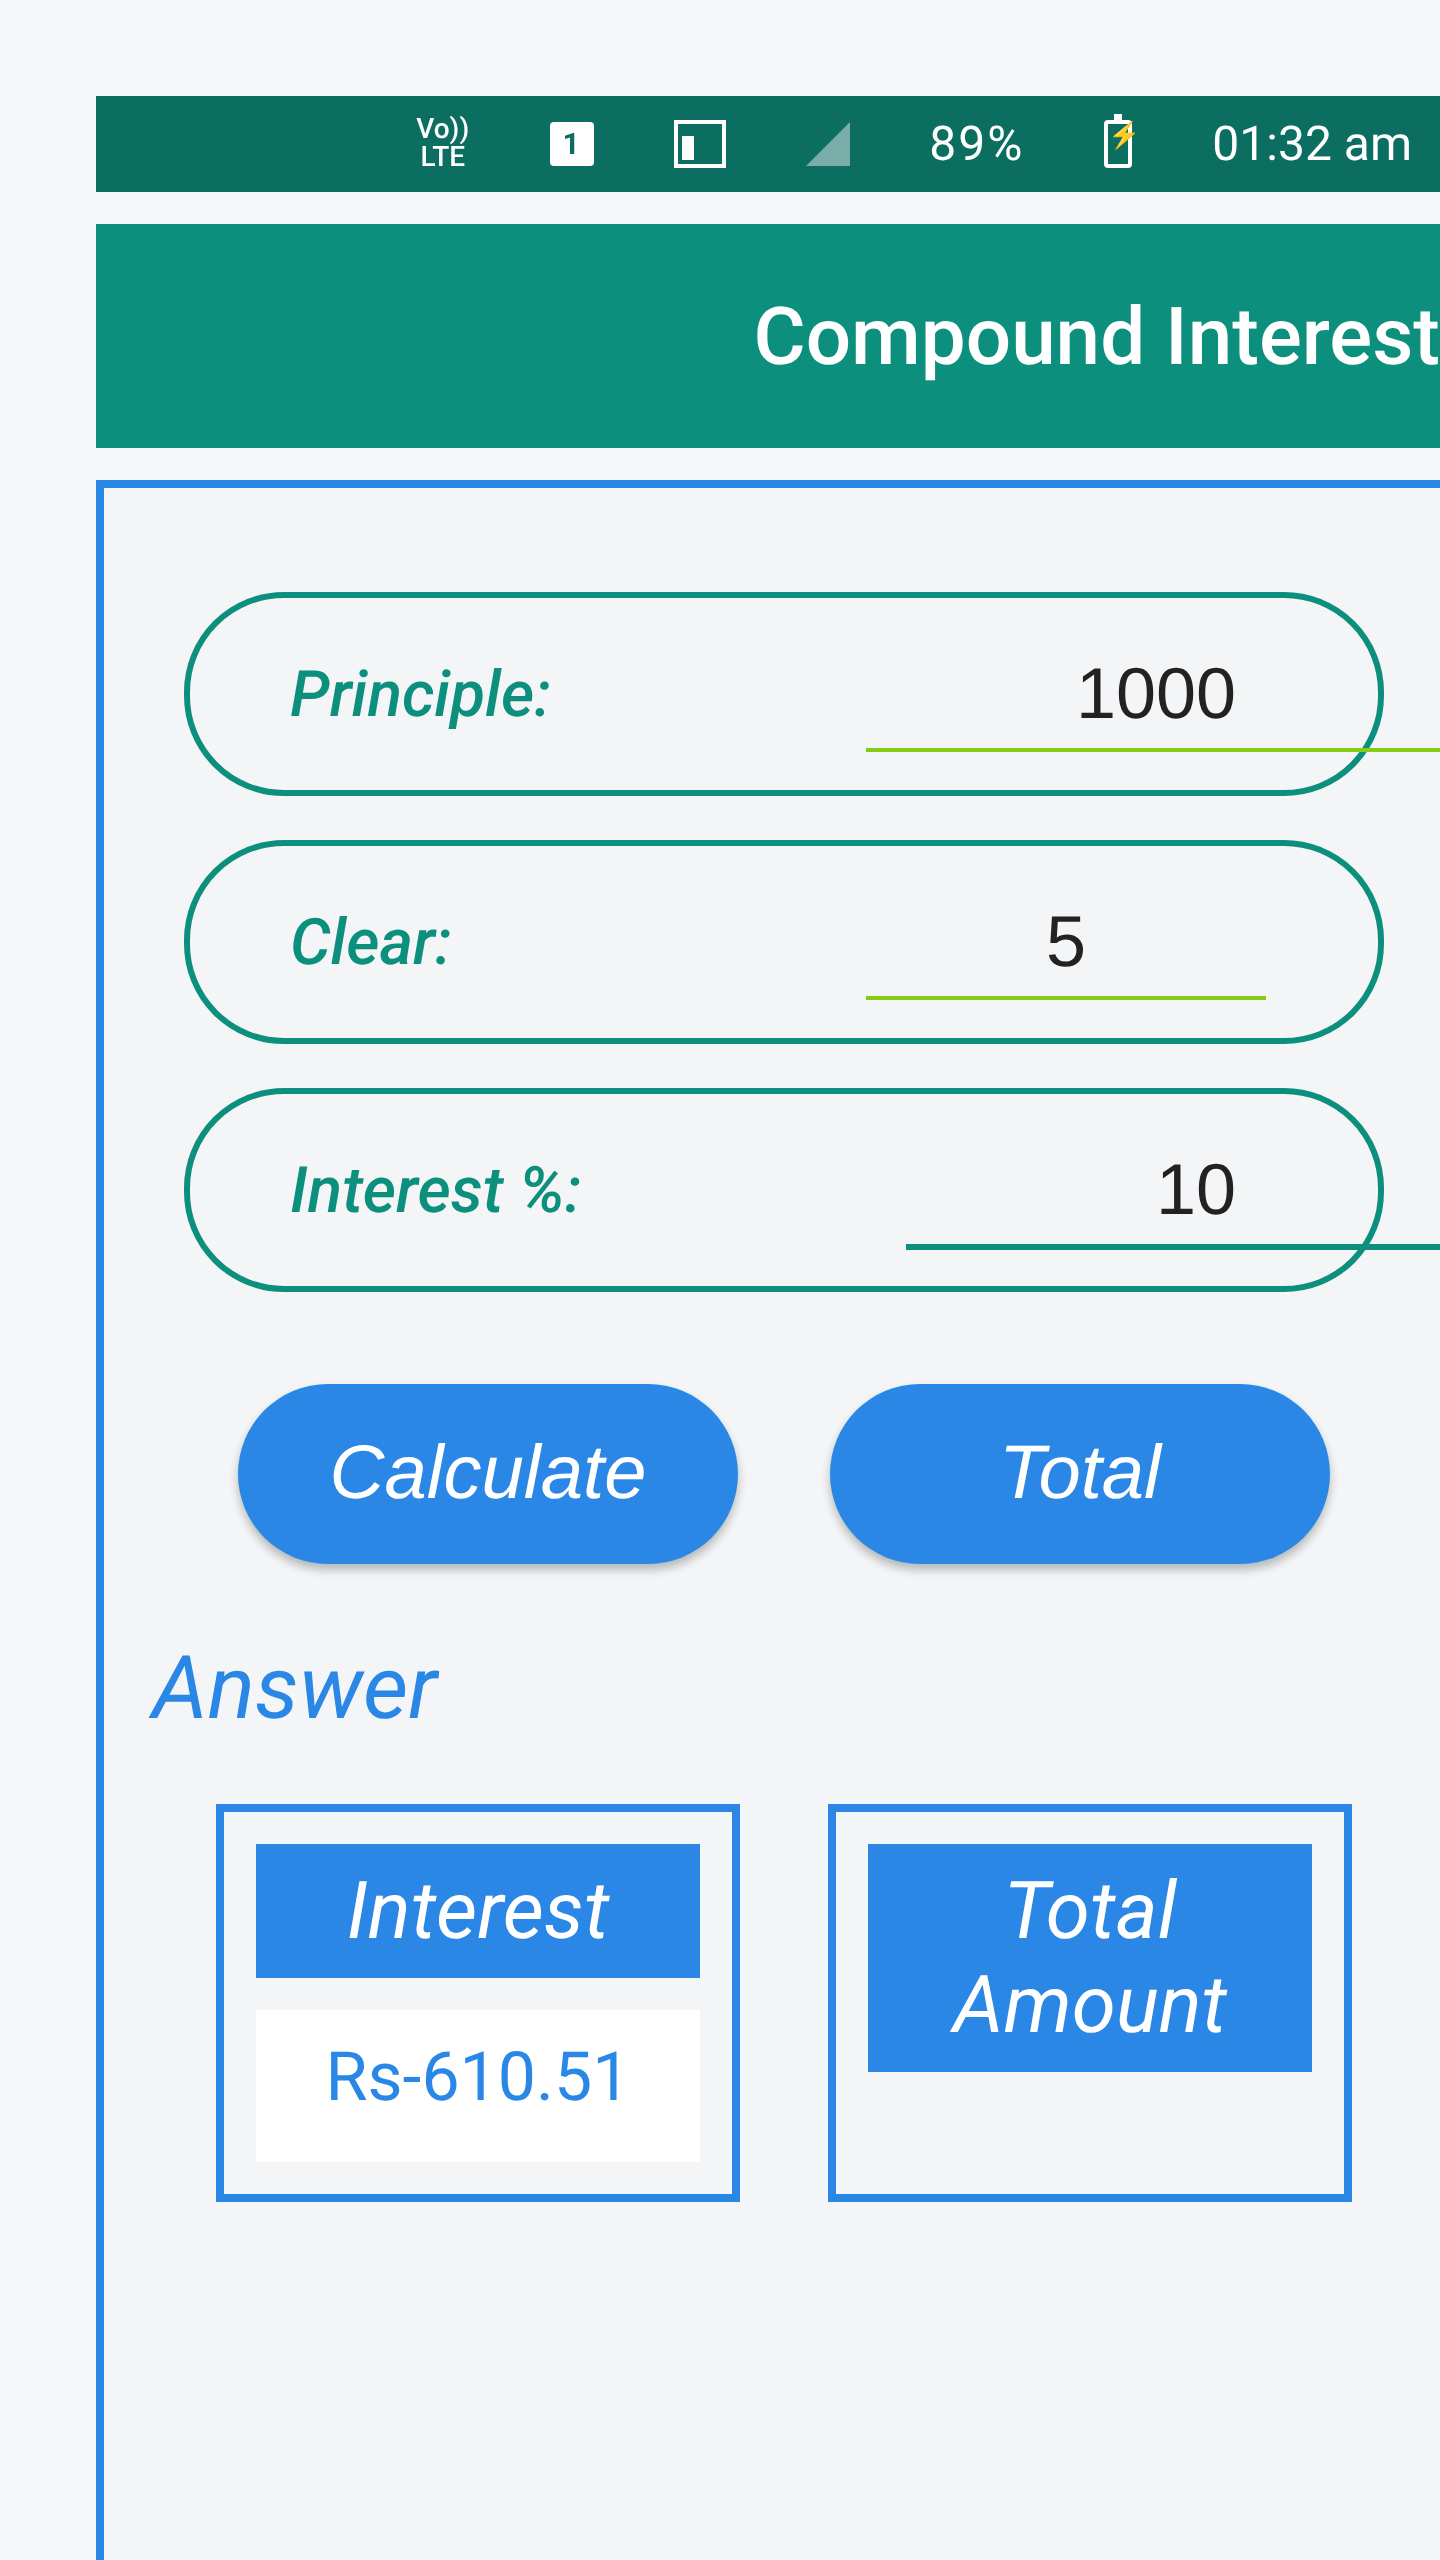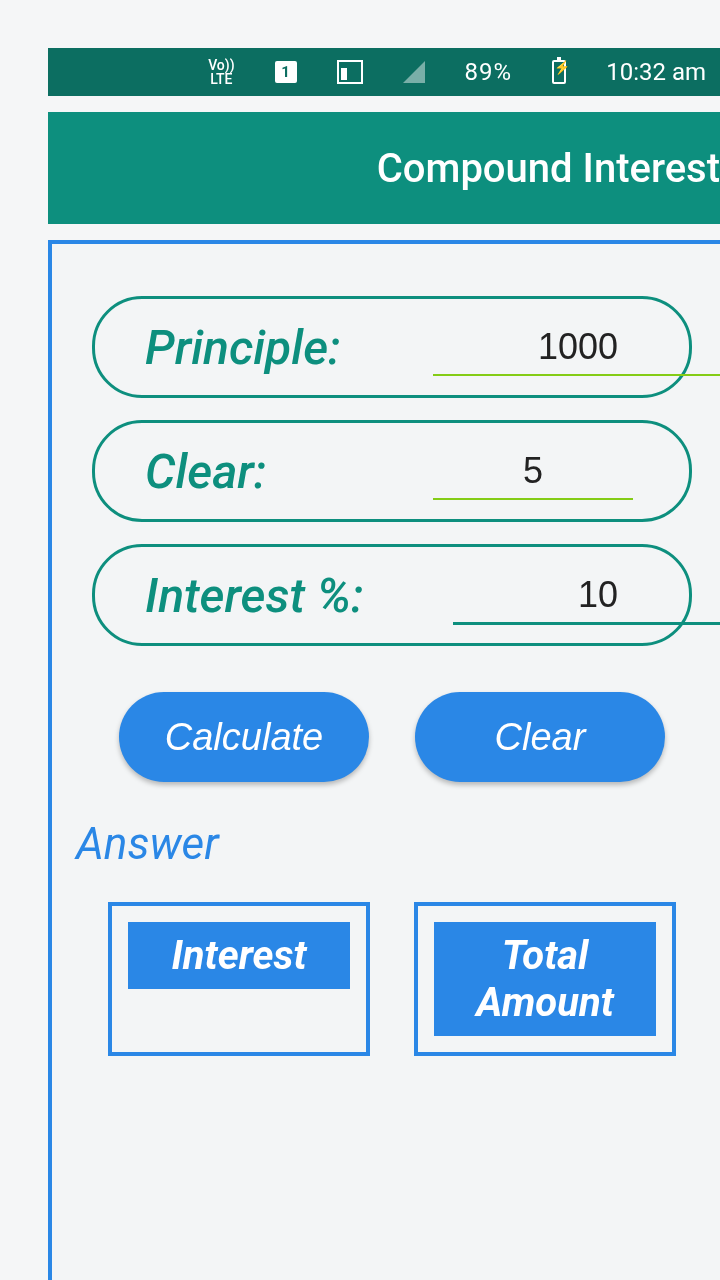--- a/index.html
+++ b/index.html
@@ -76,21 +76,21 @@
     border-radius: 50px;
     height: 102px;
     margin-bottom: 22px;
     display: flex;
     align-items: center;
     padding: 0 34px;
   }
   .field-label {
     color: #0d8f7e;
     font-style: italic;
-    font-size: 48px;
+    font-size: 32px;
     font-weight: 500;
     flex: 0 0 auto;
     width: 240px;
   }
   .field-input-wrap {
     flex: 1;
     display: flex;
     justify-content: center;
   }
   .field-input {
@@ -129,21 +129,20 @@
   .answer-title {
     text-align: left;
     color: #2a87e6;
     font-size: 44px;
     font-style: italic;
     margin: 20px 0 6px 0;
   }
   .result-row {
     display: flex;
     gap: 12px;
-    font-weight: bold;
   }
   .result-box {
     flex: 1;
     border: 4px solid #2a87e6;
   }
   .result-head {
     background: #2a87e6;
     color: #fff;
     font-size: 40px;
     font-style: italic;
@@ -162,21 +161,21 @@
 <body>
 
 <div class="status-bar">
   <span class="lte" style="white-space:pre;">Vo))
 LTE</span>
   <span class="sim">1</span>
   <span class="sig-box"></span>
   <span class="tri"></span>
   <span class="batt">89%</span>
   <span class="batt-icon"></span>
-  <span>10:32 am</span>
+  <span>01:32 am</span>
 </div>
 
 <div class="app-bar">
   <span>Compound Interest</span>
 </div>
 
 <div class="content">
 
   <div class="field-pill">
     <span class="field-label">Principle:</span>
@@ -194,27 +193,28 @@
 
   <div class="field-pill">
     <span class="field-label" style="width:260px">Interest %:</span>
     <div class="field-input-wrap">
       <input class="field-input active" value="10" style="">
     </div>
   </div>
 
   <div class="btn-row">
     <button class="pill-btn">Calculate</button>
-    <button class="pill-btn">Clear</button>
+    <button class="pill-btn">Total</button>
   </div>
 
   <div class="answer-title">Answer</div>
 
   <div class="result-row">
     <div class="result-box">
       <div class="result-head">Interest</div>
+      <div class="result-val">Rs-610.51</div>
     </div>
     <div class="result-box">
       <div class="result-head">Total Amount</div>
     </div>
   </div>
 
 </div>
 
 </body></html>

